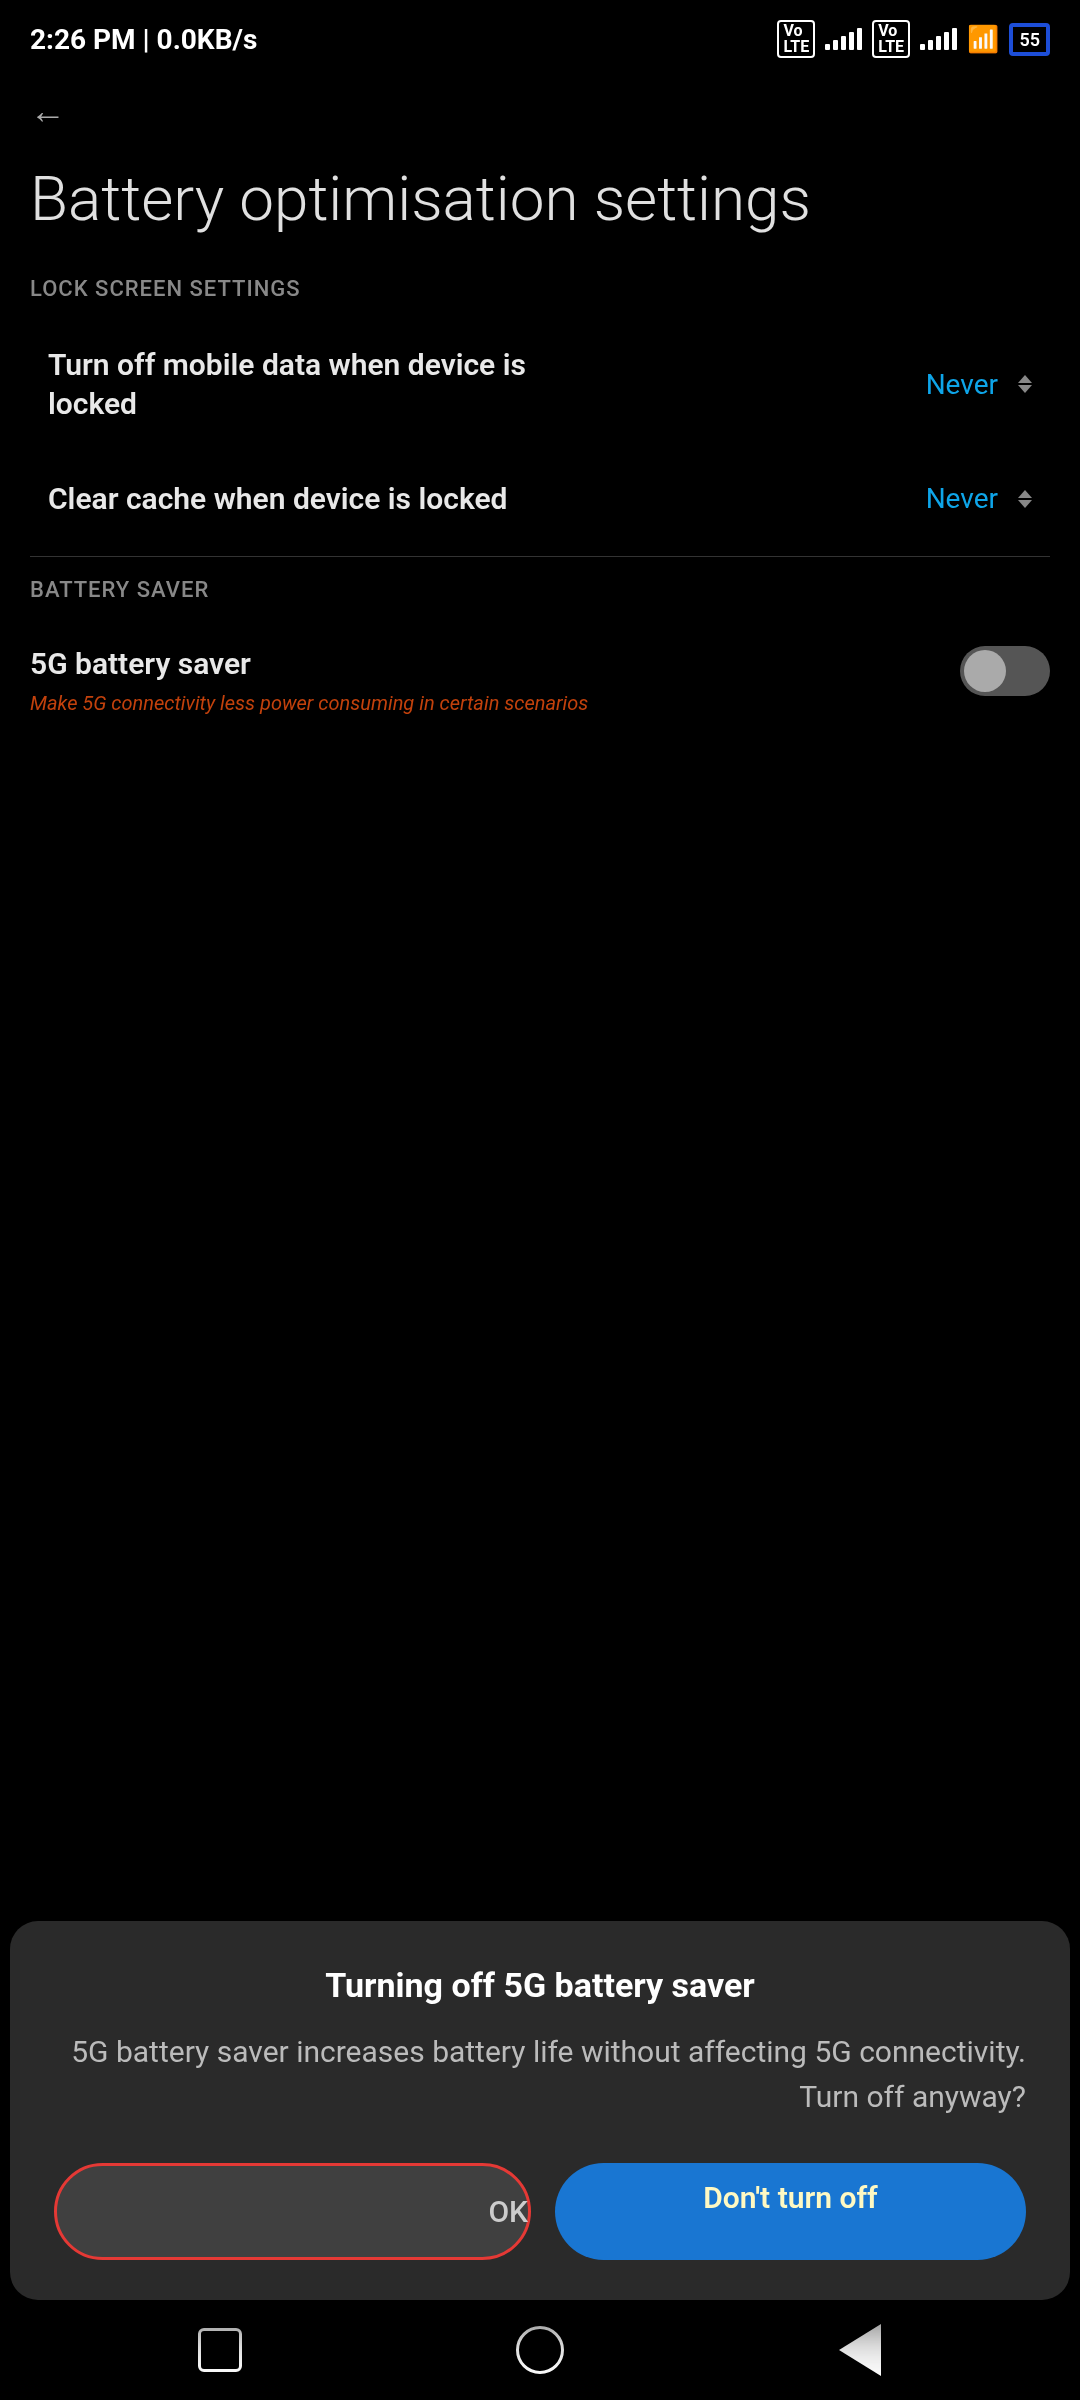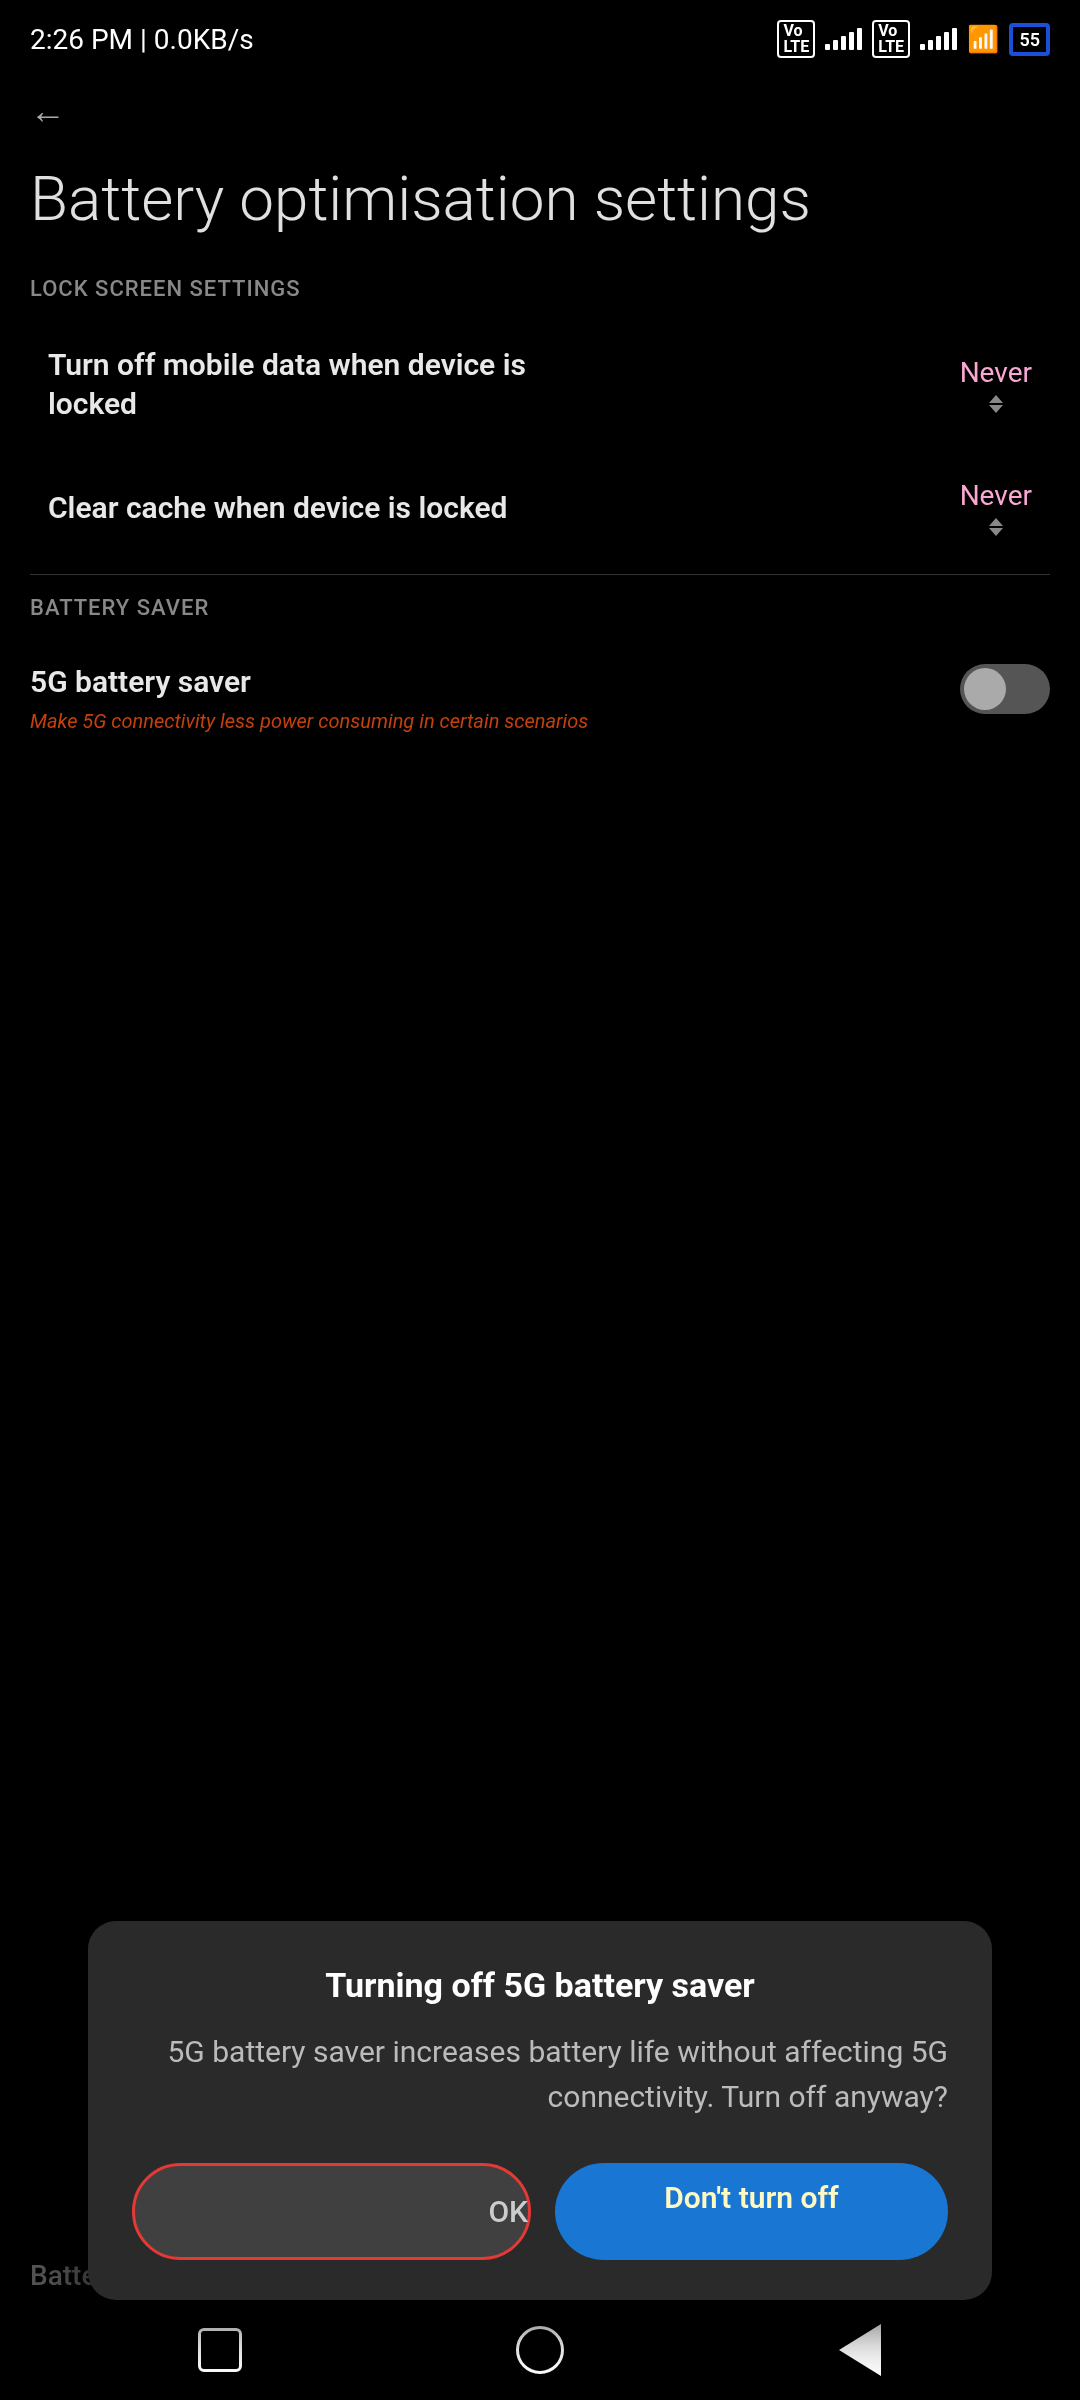--- a/index.html
+++ b/index.html
@@ -19,21 +19,21 @@
     .status-bar {
       display: flex;
       justify-content: space-between;
       align-items: center;
       padding: 18px 30px 10px 30px;
       height: 70px;
     }
 
     .status-time {
       font-size: 28px;
-      font-weight: 400;
+      font-weight: 700;
       color: #fff;
     }
 
     .status-icons {
       display: flex;
       align-items: center;
       gap: 10px;
     }
 
     .volte-badge {
@@ -115,24 +115,23 @@
       font-size: 30px;
       font-weight: 600;
       color: #e8e8e8;
       max-width: 550px;
       line-height: 1.3;
     }
 
     .settings-row-value {
       display: flex;
       align-items: center;
-      gap: 6px;
+      gap: 20px;
       font-size: 28px;
-      color: #f9a8d4;
-      flex-direction: column;
+      color: #0ea5e9;
     }
 
     .chevron-updown {
       display: flex;
       flex-direction: column;
       gap: 2px;
     }
 
     .chevron-updown span {
       display: block;
@@ -215,21 +214,21 @@
       right: 0;
       display: flex;
       justify-content: center;
       z-index: 10;
     }
 
     .dialog {
       background: #2a2a2a;
       border-radius: 28px;
       padding: 44px 44px 40px 44px;
-      width: 904px;
+      width: 1060px;
       box-shadow: 0 20px 60px rgba(0,0,0,0.8);
     }
 
     .dialog-title {
       font-size: 34px;
       font-weight: 700;
       color: #fff;
       text-align: center;
       margin-bottom: 24px;
     }

